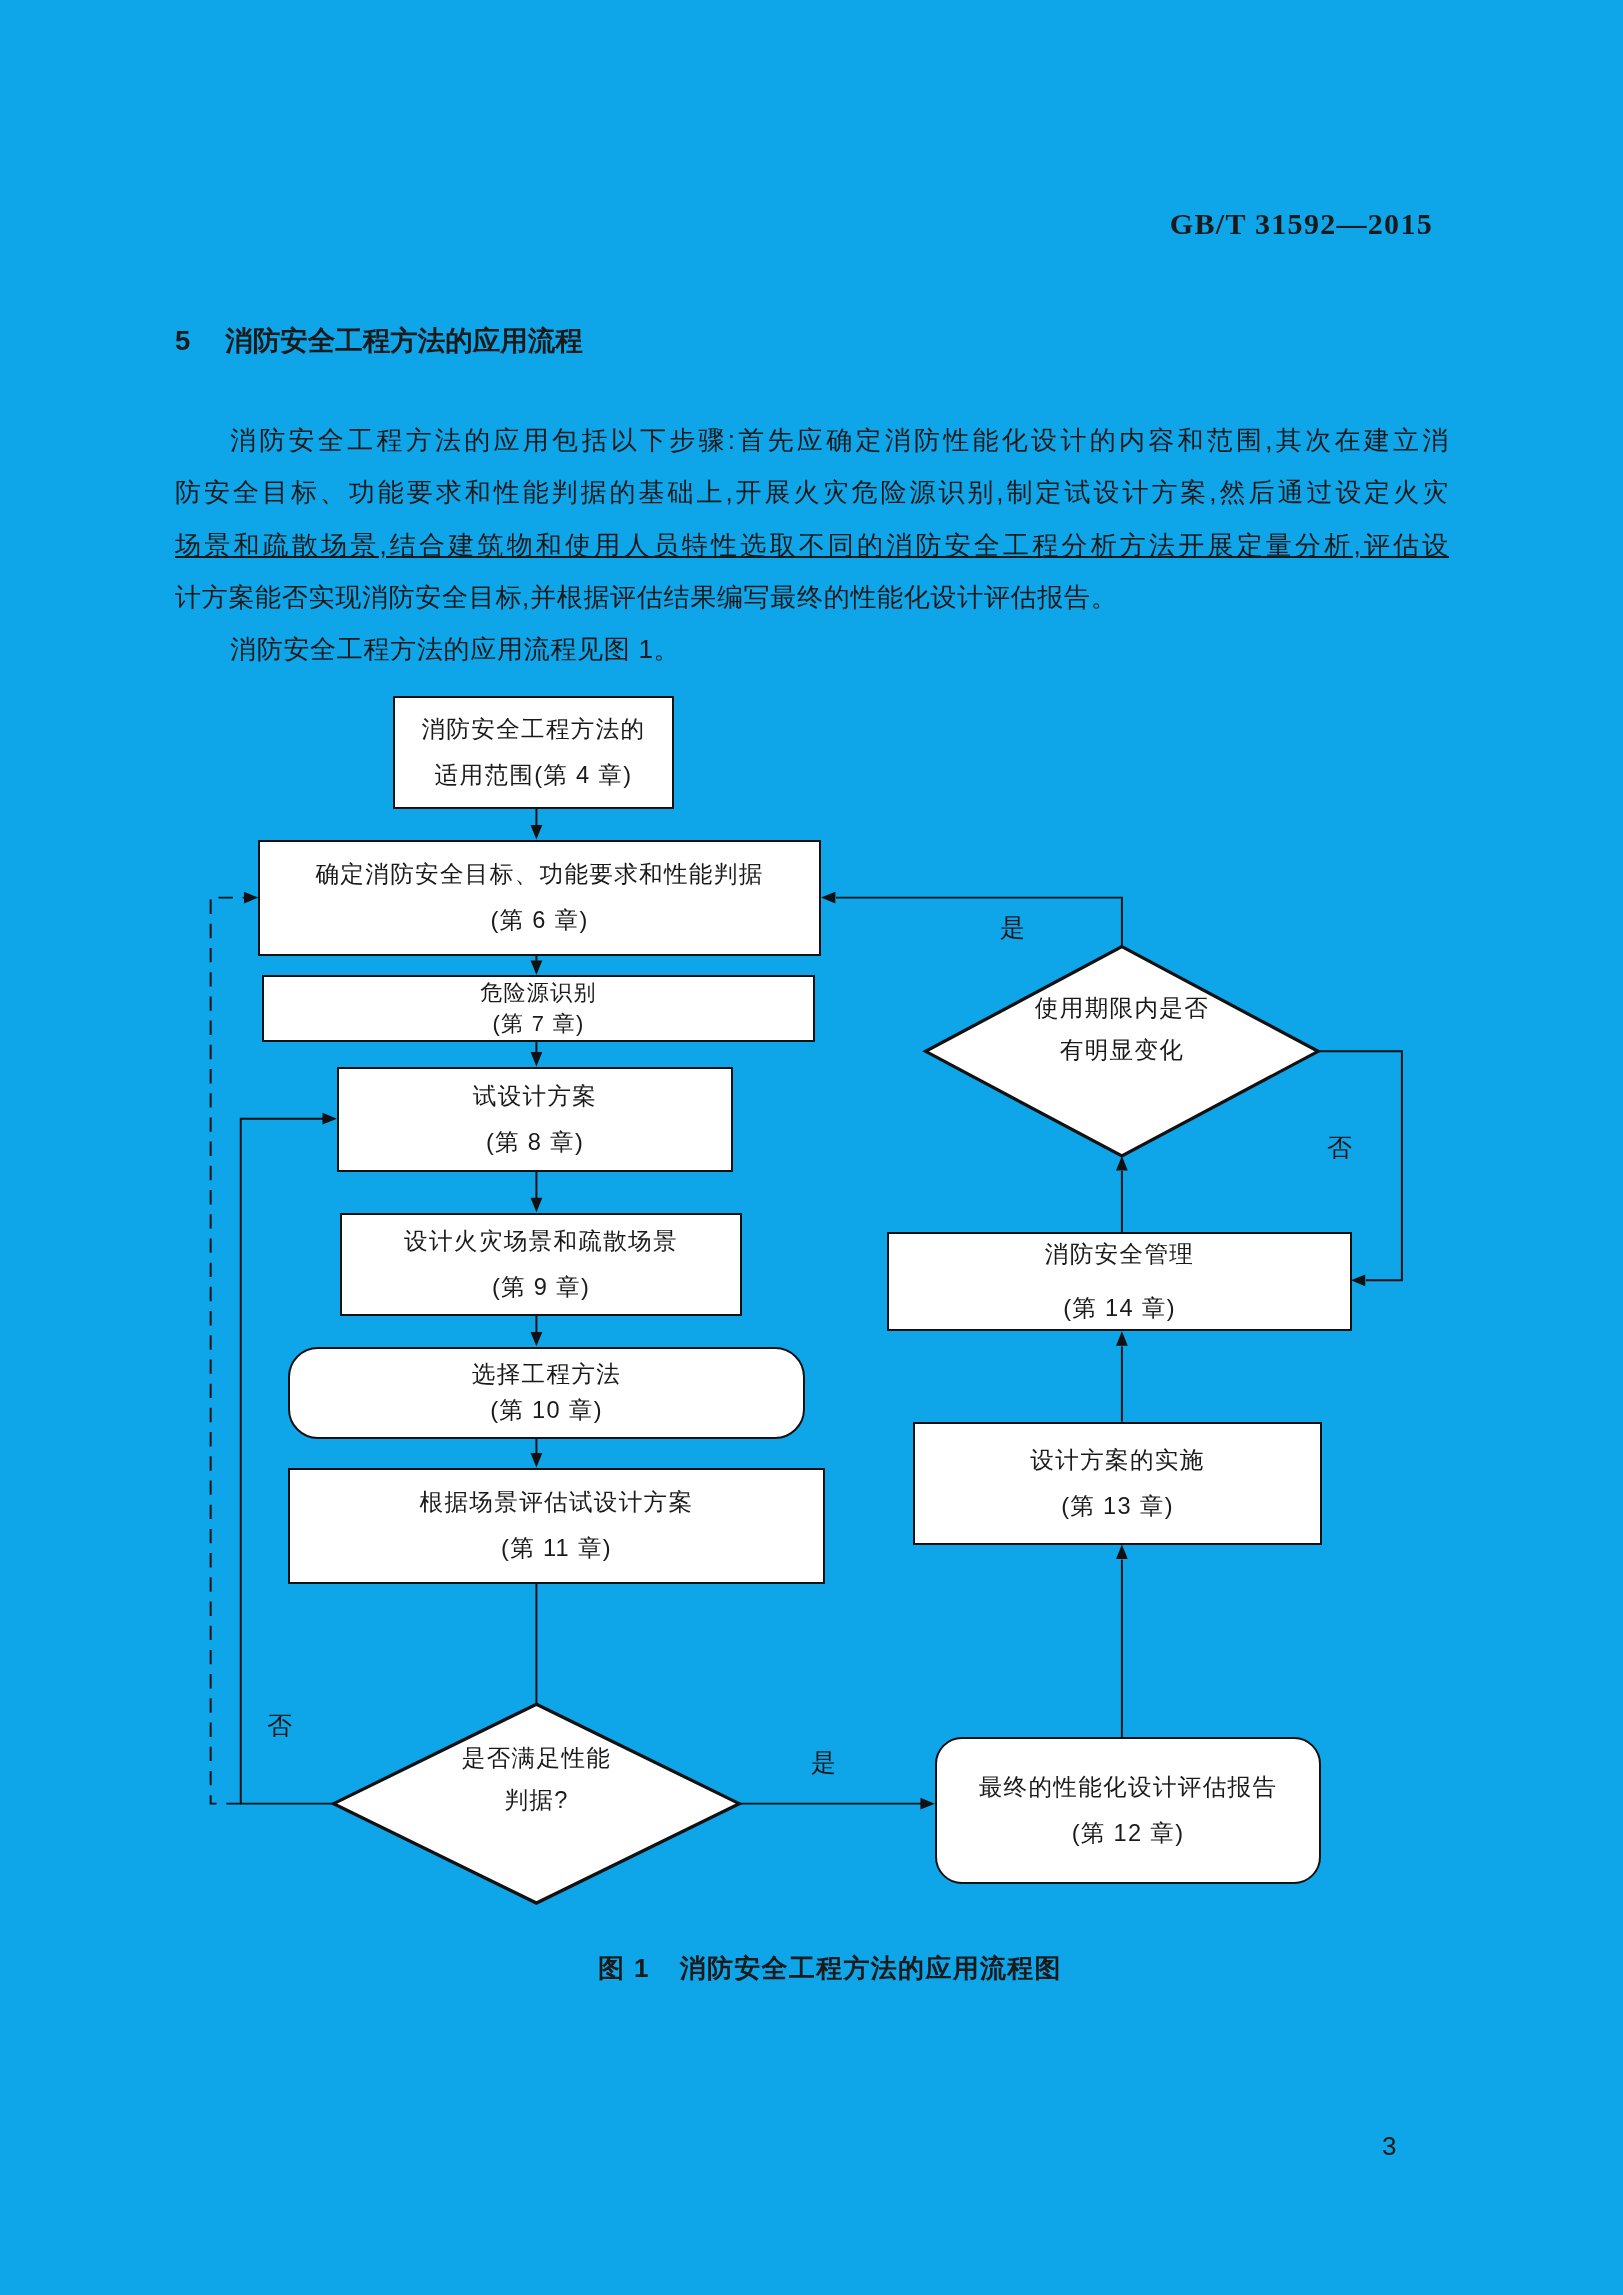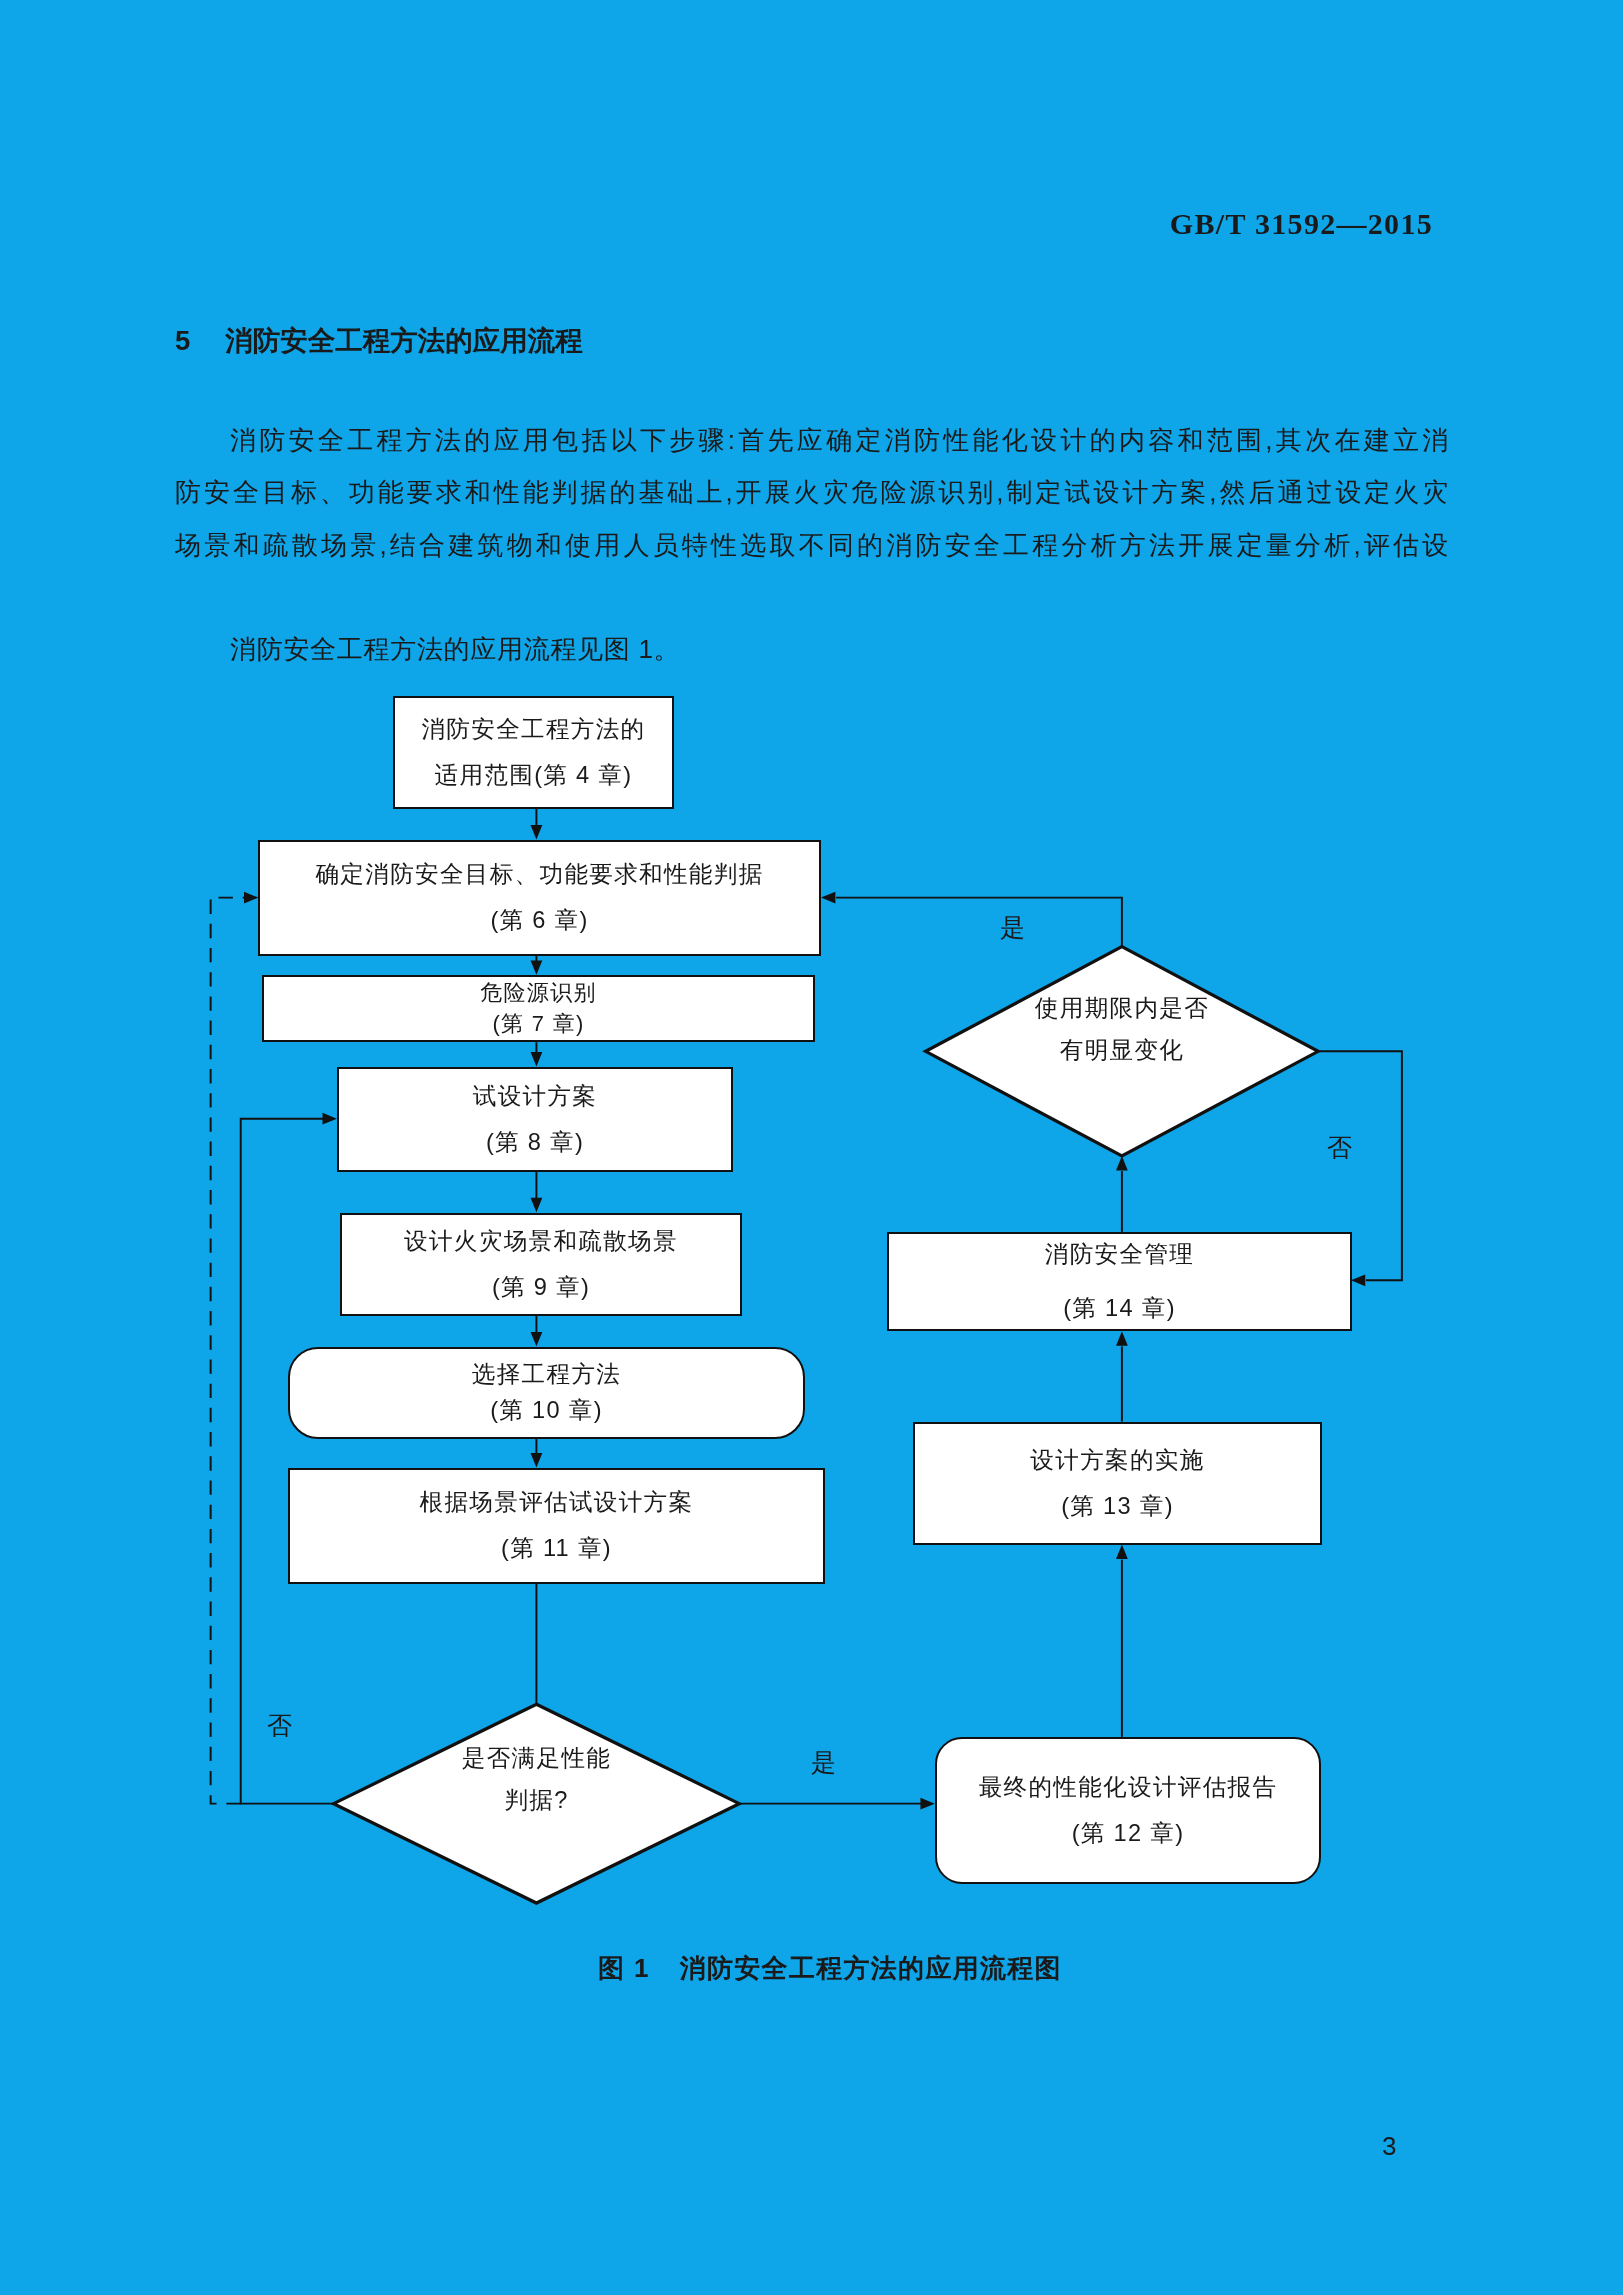--- a/index.html
+++ b/index.html
@@ -58,21 +58,22 @@
 <div class="page">
 
   <div class="std-num">GB/T 31592—2015</div>
 
   <div class="section-heading">
     <span class="sec-num">5</span><span>消防安全工程方法的应用流程</span>
   </div>
 
   <div class="para-line just indent" style="top:420px;">消防安全工程方法的应用包括以下步骤:首先应确定消防性能化设计的内容和范围,其次在建立消</div>
   <div class="para-line just" style="top:472px;">防安全目标、功能要求和性能判据的基础上,开展火灾危险源识别,制定试设计方案,然后通过设定火灾</div>
-  <div class="para-line just" style="top:525px;">场景和疏散场景,结合建筑物和使用人员特性选取不同的消防安全工程分析方法开展定量分析,评估设</div>
+  <div class="para-line just" style="top:525px;text-decoration:underline;">场景和疏散场景,结合建筑物和使用人员特性选取不同的消防安全工程分析方法开展定量分析,评估设</div>
+  <div class="para-line" style="top:577px;">计方案能否实现消防安全目标,并根据评估结果编写最终的性能化设计评估报告。</div>
   <div class="para-line indent" style="top:629px;">消防安全工程方法的应用流程见图 1。</div>
 
   <div class="flow">
 
     <svg width="1623" height="2295" viewBox="0 0 2481 3508">
       <g stroke="#111" stroke-width="3" fill="none">
 
         <line x1="820" y1="1235" x2="820" y2="1262"></line>
         <line x1="820" y1="1461" x2="820" y2="1470"></line>
         <line x1="820" y1="1593" x2="820" y2="1610"></line>

